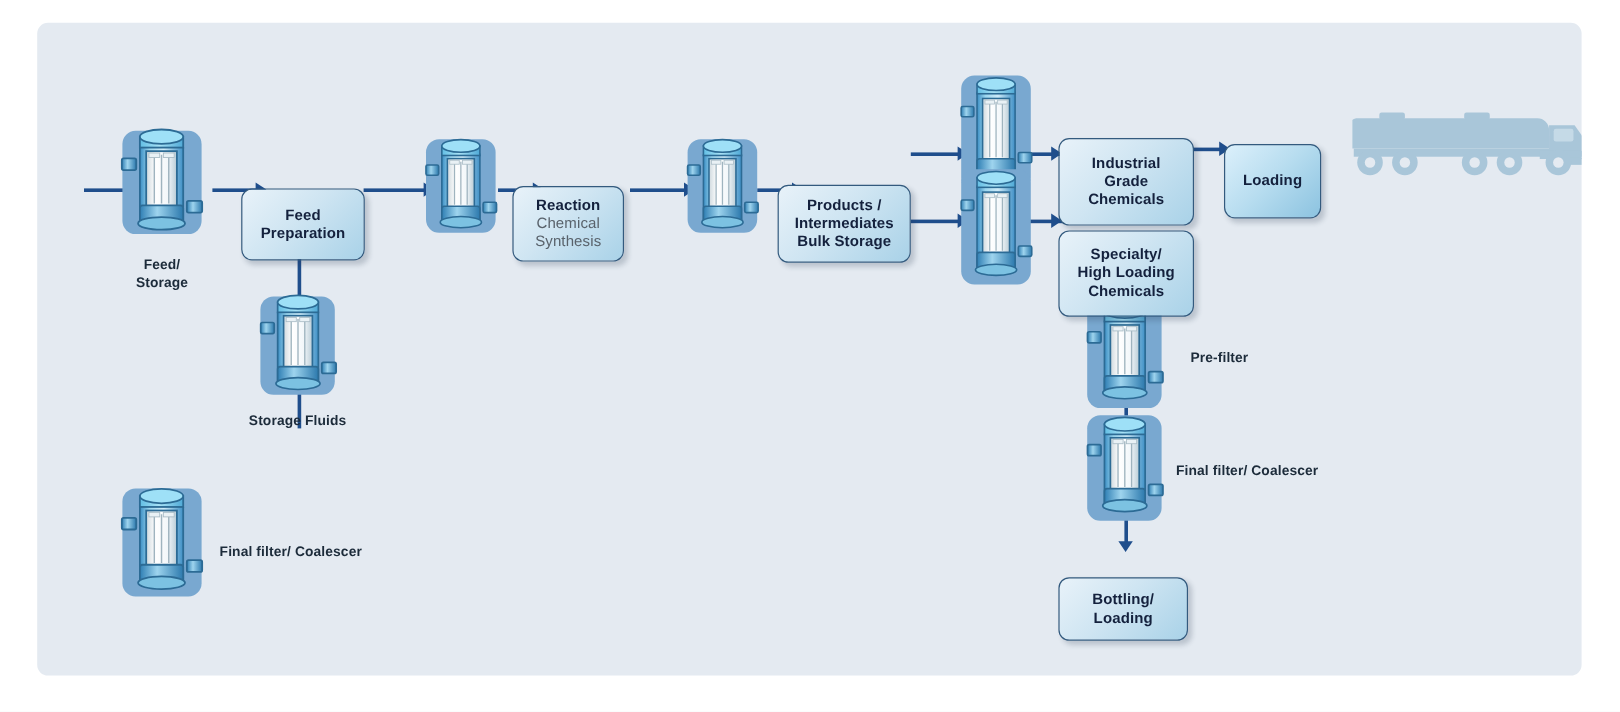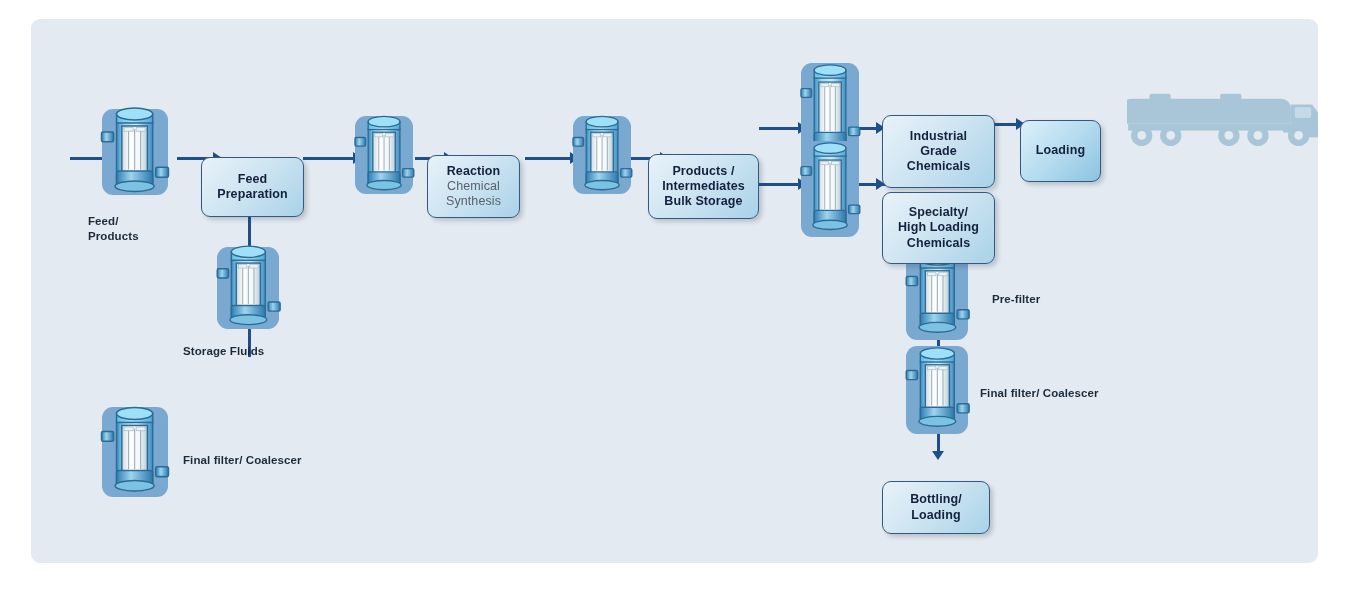--- a/index.html
+++ b/index.html
@@ -37,21 +37,21 @@
   
   .filter{position:absolute;}
   .filter .pad{position:absolute;left:0;top:0;width:100%;height:100%;
                background:#79a8d0;border-radius:11px;}
   .filter svg{position:absolute;left:-7%;top:-12%;width:114%;height:124%;
               overflow:visible;}
 
   
   .lbl{position:absolute;color:#1c2b3a;font-size:11.5px;font-weight:bold;
        line-height:1.3;letter-spacing:.1px;}
-  .lbl.ctr{text-align:left;}
+  .lbl.ctr{text-align:center;}
 
   .truck{position:absolute;}
 </style>
 </head>
 <body>
 
 <div id="canvas">
 
   <div class="hline" style="left:39px;top:138px;width:48px;"></div>
 
@@ -388,21 +388,21 @@
           <circle cx="44" cy="50" r="4.5"></circle>
         <circle cx="104" cy="50" r="4.5"></circle>
           <circle cx="134" cy="50" r="4.5"></circle>
         <circle cx="176" cy="50" r="4.5"></circle>
       </g>
     </svg>
   </div>
 
   <div class="lbl ctr" style="left:57px;top:195px;width:94px;">
     <div>Feed/</div>
-    <div>Products</div>
+    <div>Storage</div>
   </div>
 
   <div class="lbl ctr" style="left:152px;top:325px;width:130px;">Storage Fluids</div>
 
   <div class="lbl" style="left:949px;top:273px;margin-left:12px;">Pre-filter</div>
 
   <div class="lbl" style="left:949px;top:367px;">Final filter/ Coalescer</div>
 
   <div class="lbl" style="left:152px;top:434px;">Final filter/ Coalescer</div>
 

